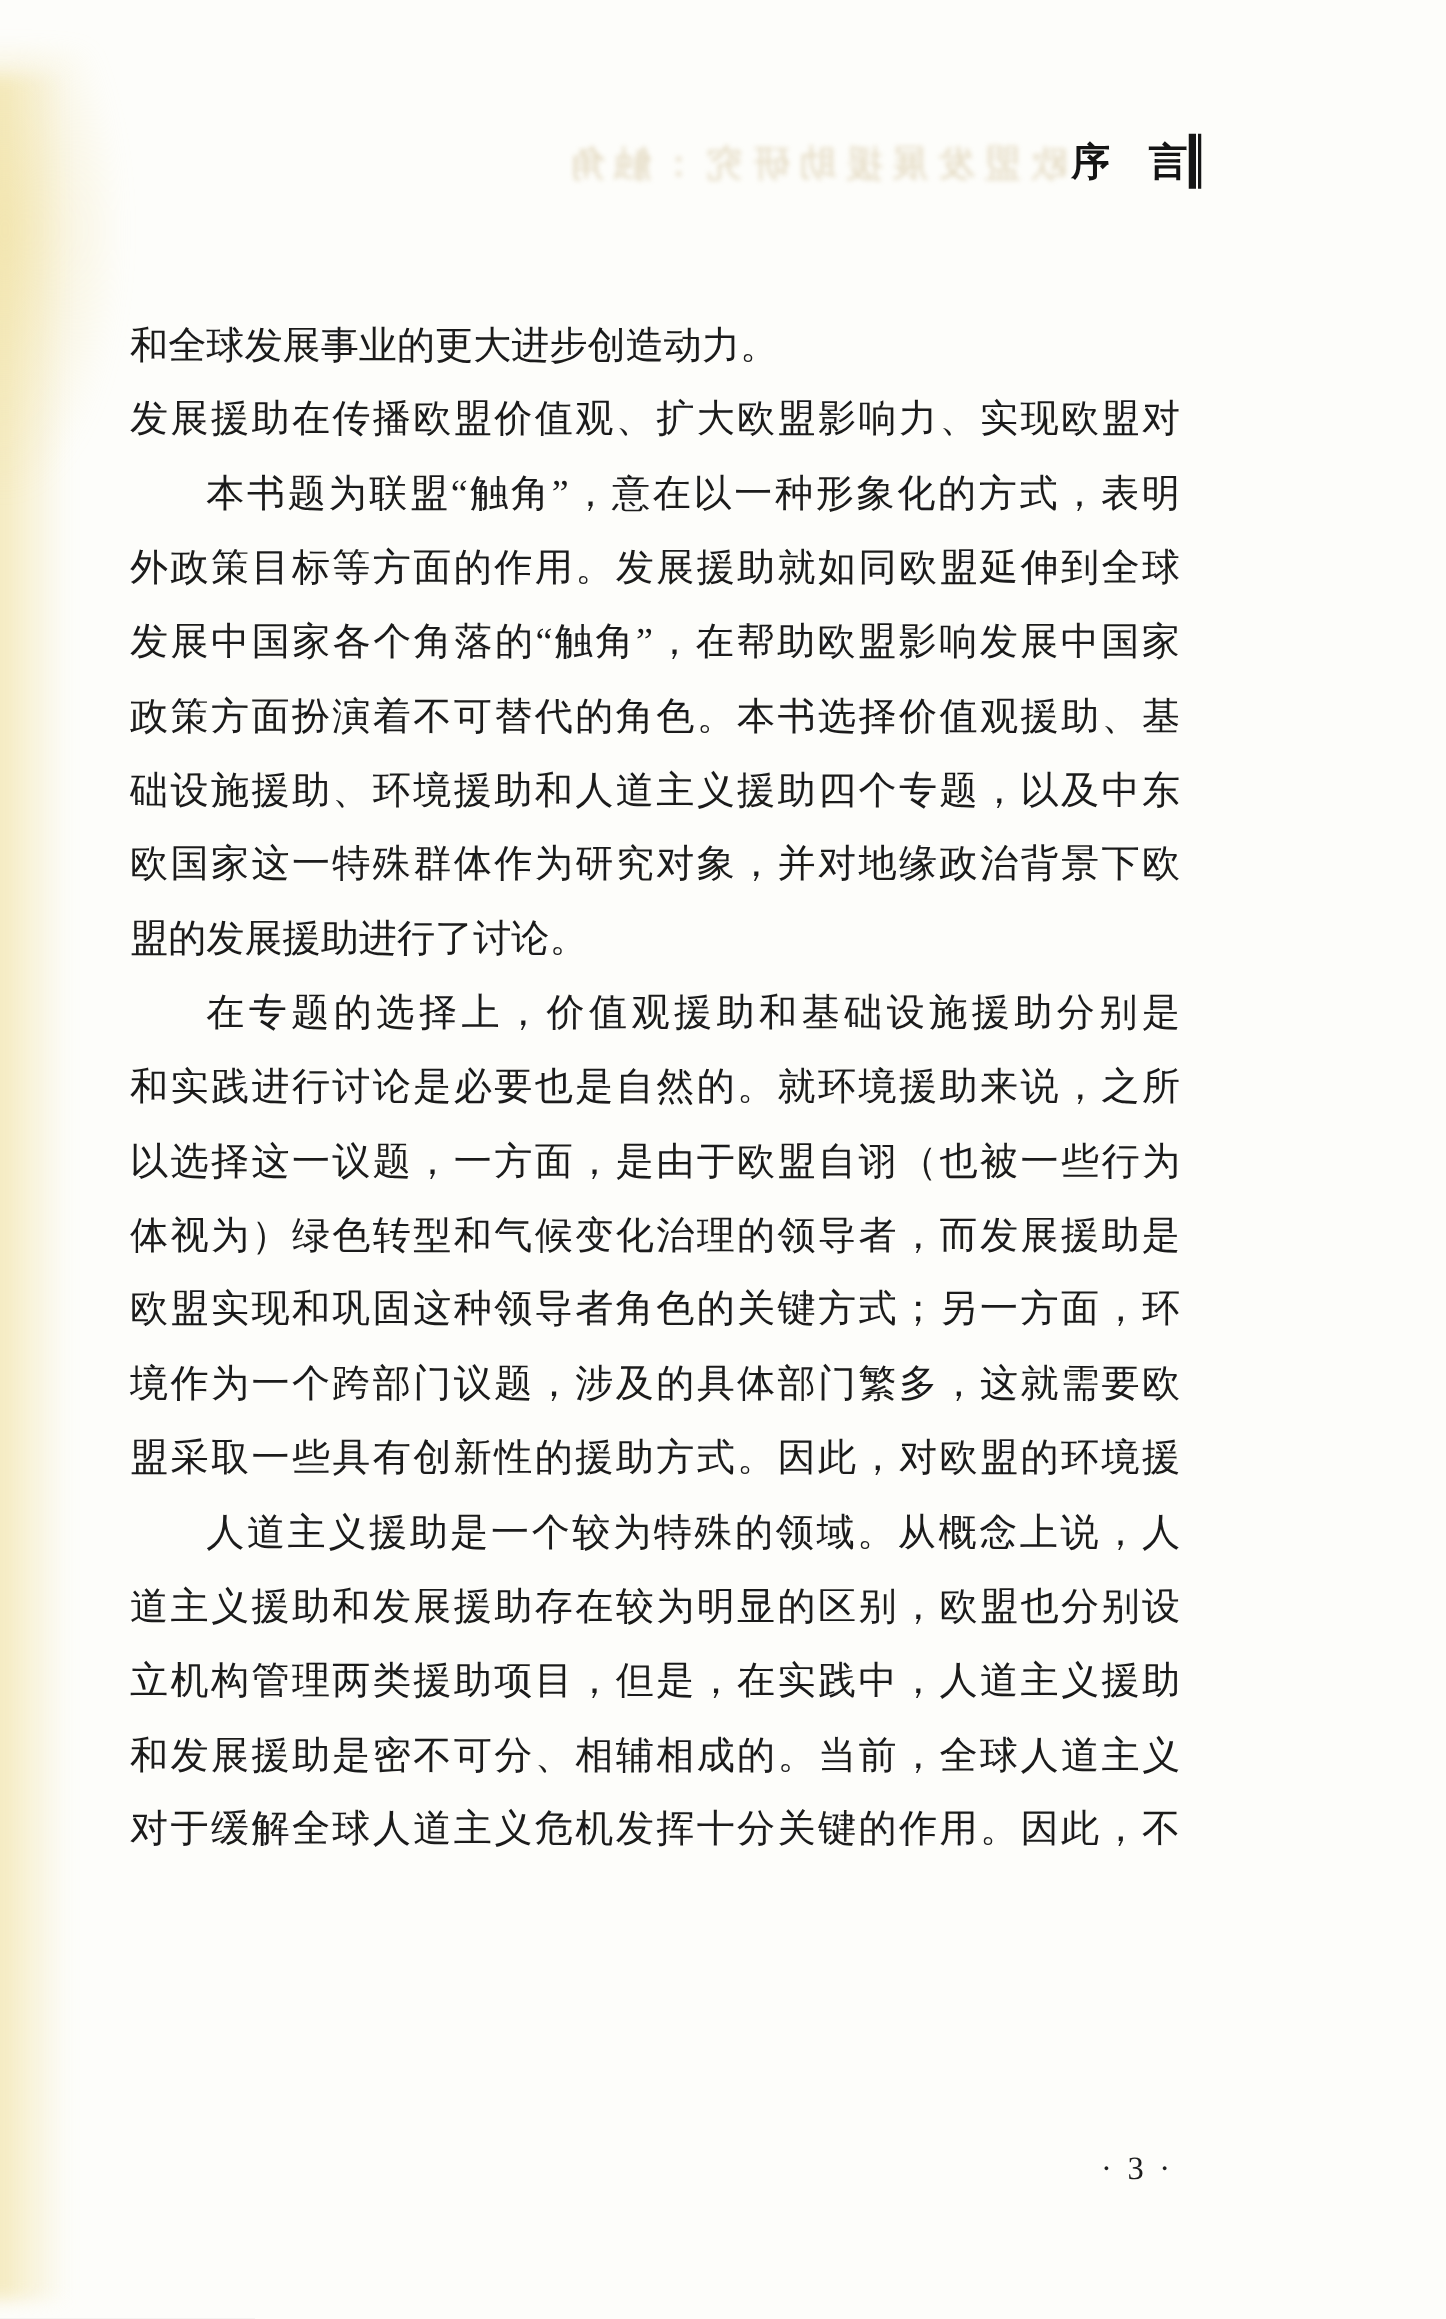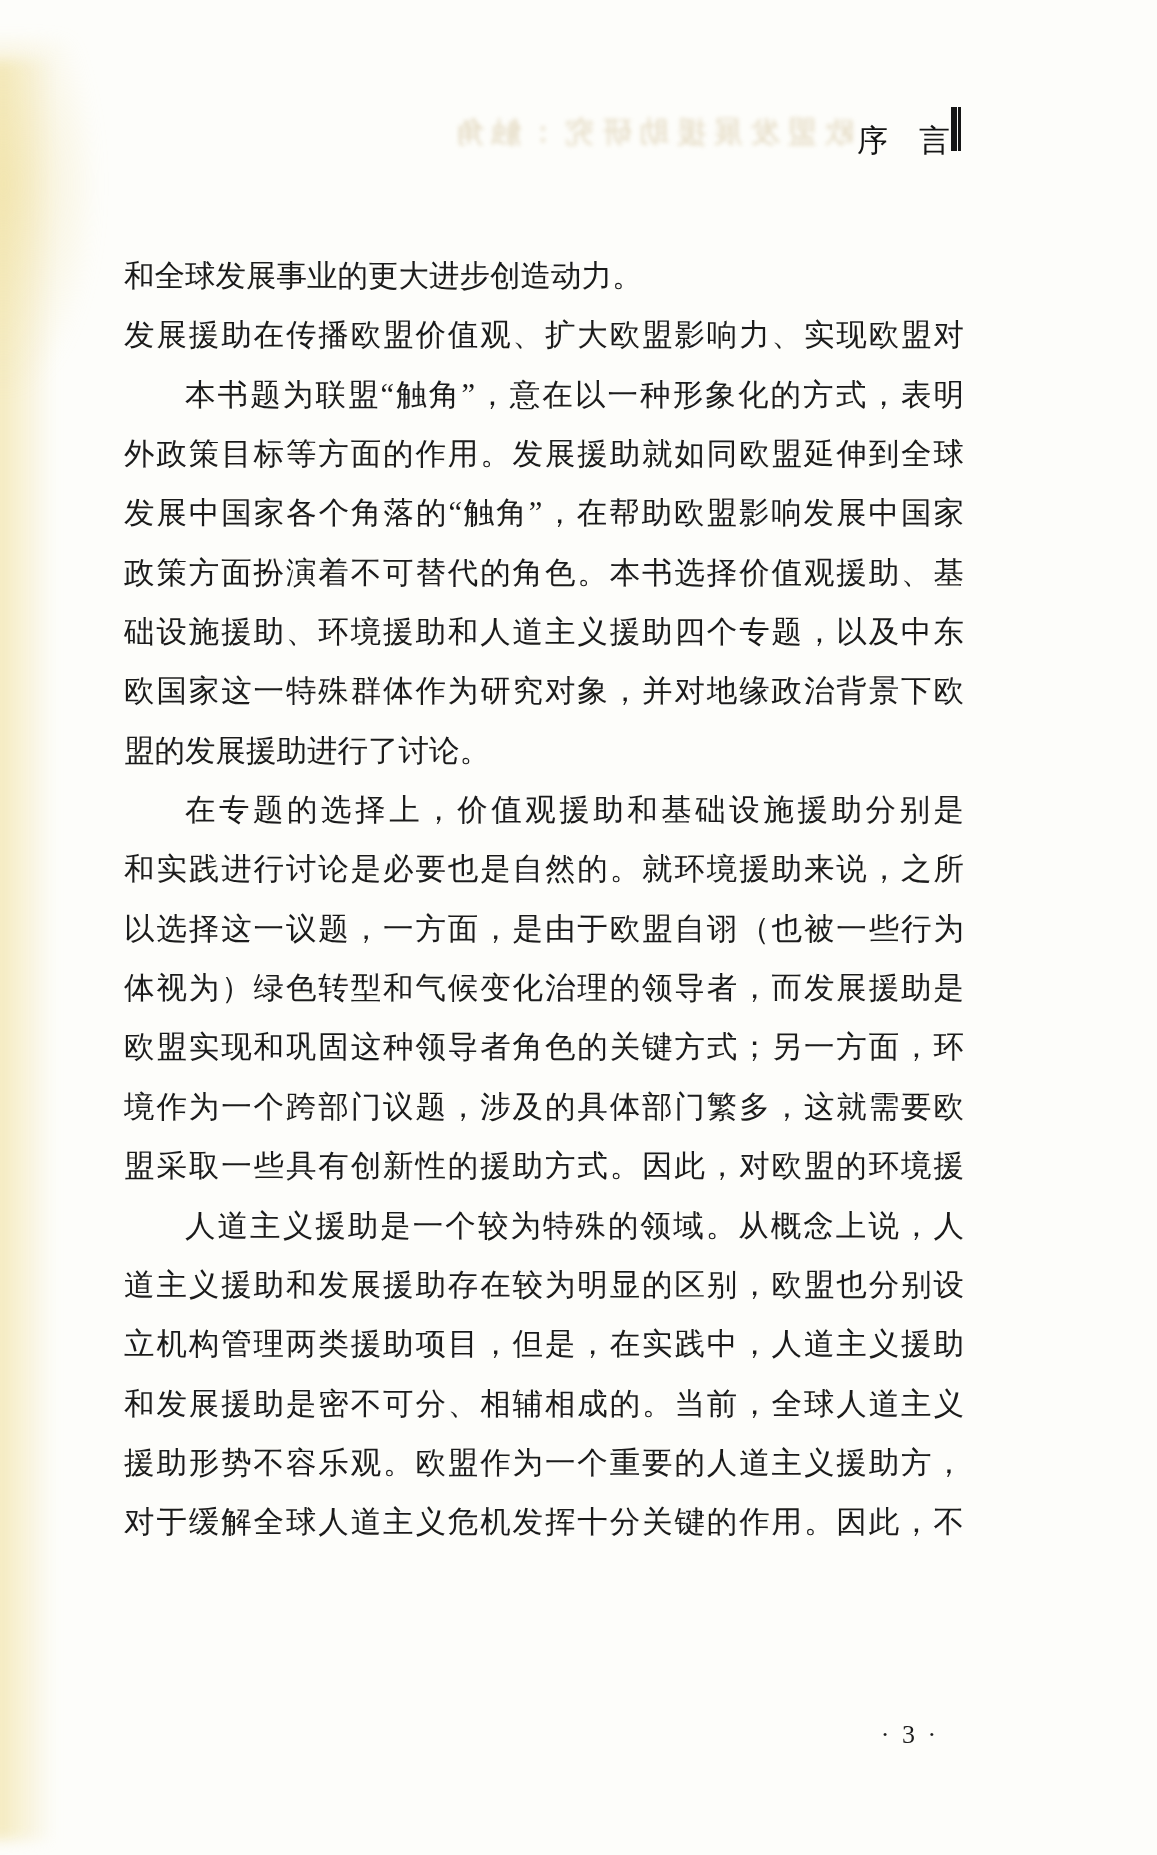--- a/index.html
+++ b/index.html
@@ -28,31 +28,30 @@
   .header { position:absolute; top:106px; left:0; width:100%; height:48px; }
   .ghost {
     position:absolute; left:436px; top:8px; width:418px; height:36px;
     line-height:36px; font-size:30px; letter-spacing:7px;
     color:#c6b180; opacity:0.5; filter:blur(2.3px);
     transform:scaleX(-1);
     white-space:nowrap; overflow:hidden;
   }
   .title {
     position:absolute; left:857px; top:3px; height:42px; line-height:42px;
-    font-size:31px; font-weight:normal; color:#141414;
+    font-size:31px; font-weight:bold; color:#141414;
     font-family:"Liberation Sans","DejaVu Sans",sans-serif;
     white-space:nowrap;
-    margin-top:11px;
   }
   .rule {
     position:absolute; left:951px; top:1px; width:10px; height:44px;
     background:linear-gradient(90deg,#161616 0,#161616 6px,rgba(0,0,0,0) 6px,rgba(0,0,0,0) 7.5px,#161616 7.5px,#161616 10px);
   }
   
-  .body { position:absolute; left:124px; top:247px; width:840px; }
+  .body { position:absolute; left:104px; top:247px; width:840px; }
   .para { margin:0; }
   .bodyline {
     height:59.35px; line-height:59.35px;
     font-size:30.5px; color:#1b1b1b;
     text-align:justify; text-align-last:justify;
   }
   .bodyline.end   { text-align-last:left; }
   .bodyline.first { text-indent:61px; }
   
   .pagenum {
@@ -97,20 +96,19 @@
         <div class="bodyline full">体视为）绿色转型和气候变化治理的领导者，而发展援助是</div>
         <div class="bodyline full">欧盟实现和巩固这种领导者角色的关键方式；另一方面，环</div>
         <div class="bodyline full">境作为一个跨部门议题，涉及的具体部门繁多，这就需要欧</div>
         <div class="bodyline full">盟采取一些具有创新性的援助方式。因此，对欧盟的环境援</div>
       </div>
       <div class="para">
         <div class="bodyline first">人道主义援助是一个较为特殊的领域。从概念上说，人</div>
         <div class="bodyline full">道主义援助和发展援助存在较为明显的区别，欧盟也分别设</div>
         <div class="bodyline full">立机构管理两类援助项目，但是，在实践中，人道主义援助</div>
         <div class="bodyline full">和发展援助是密不可分、相辅相成的。当前，全球人道主义</div>
-        <div class="bodyline full">援助形势不容乐观。欧盟作为一个重要的人道主义援助方，</div>
         <div class="bodyline full">对于缓解全球人道主义危机发挥十分关键的作用。因此，不</div>
       </div>
     </div>
 
   <div class="pagenum">· 3 ·</div>
 
 </div>
 
 </body></html>

